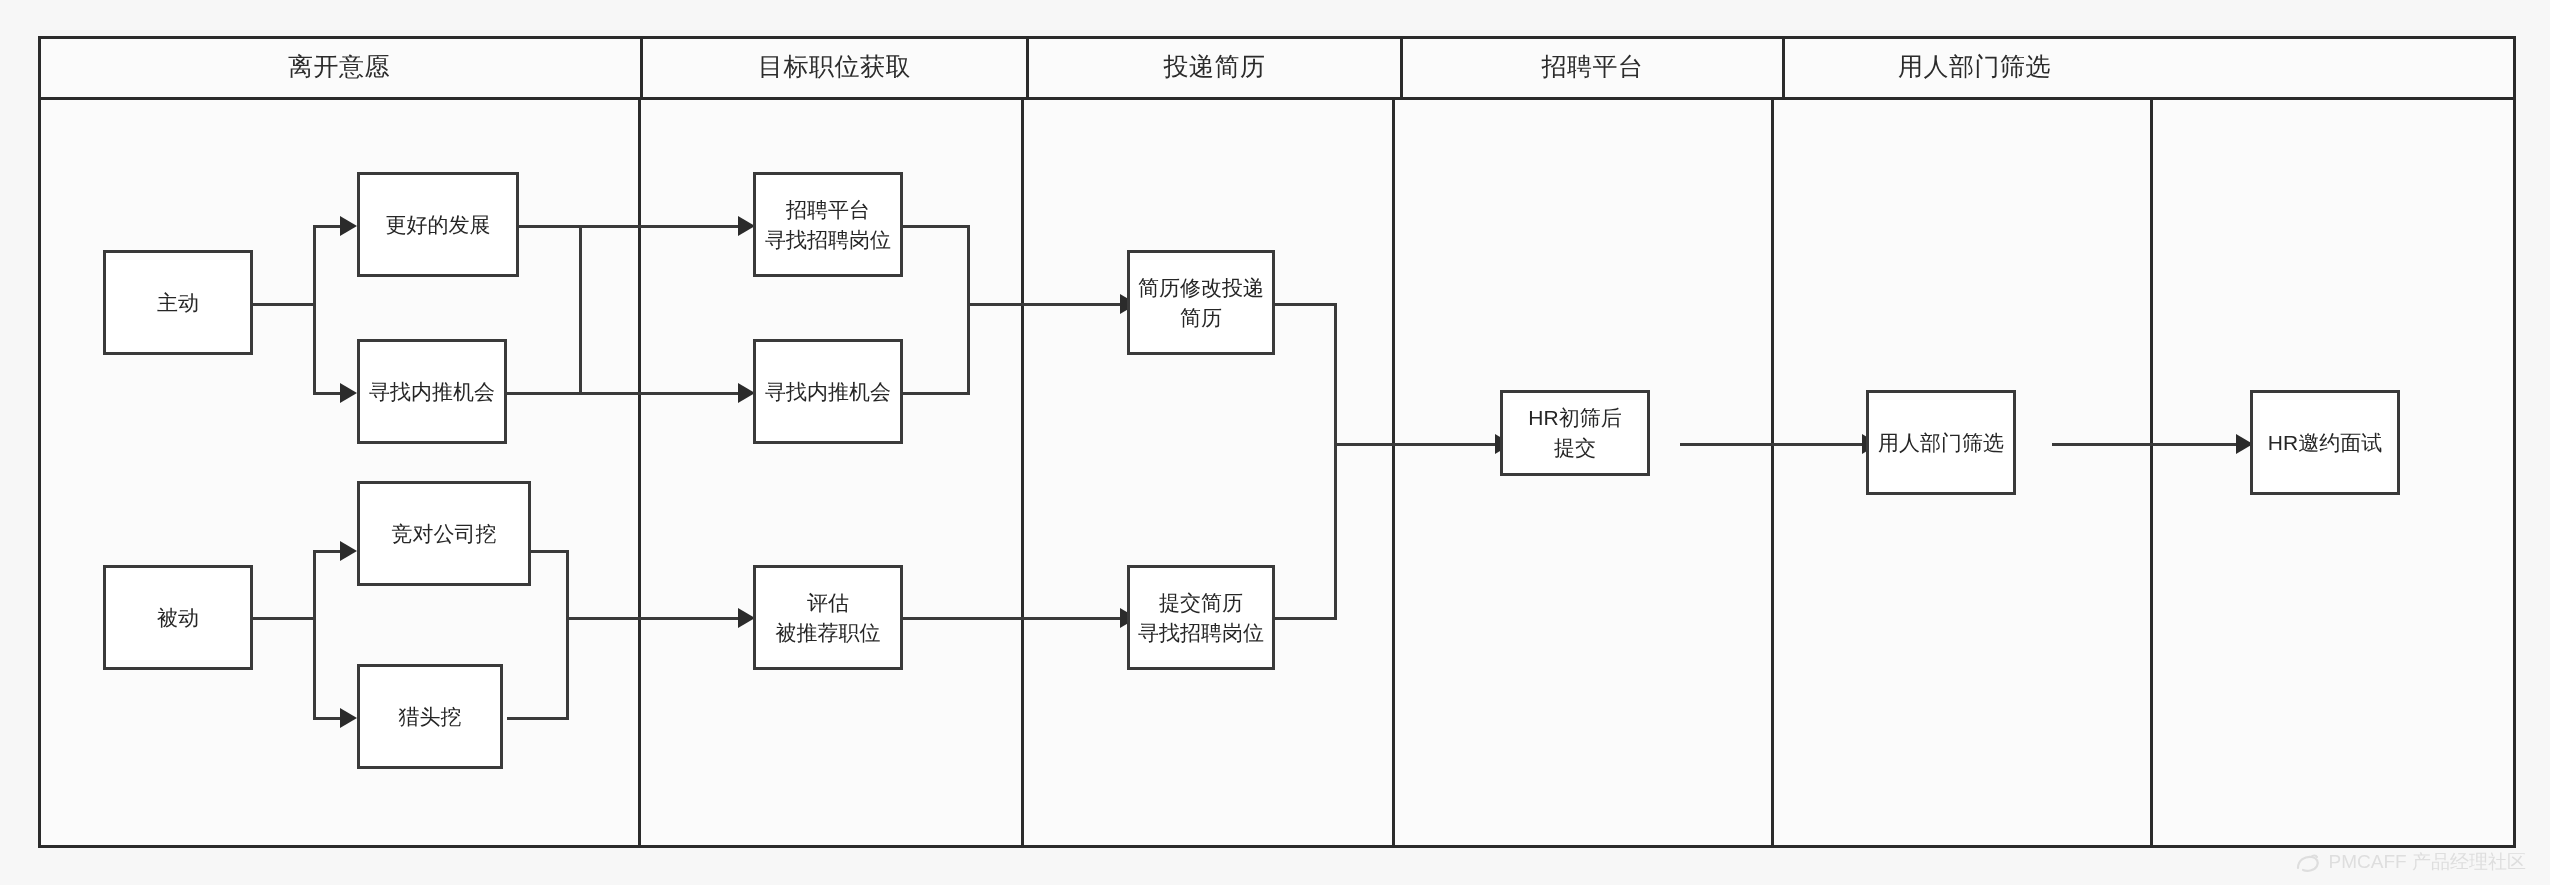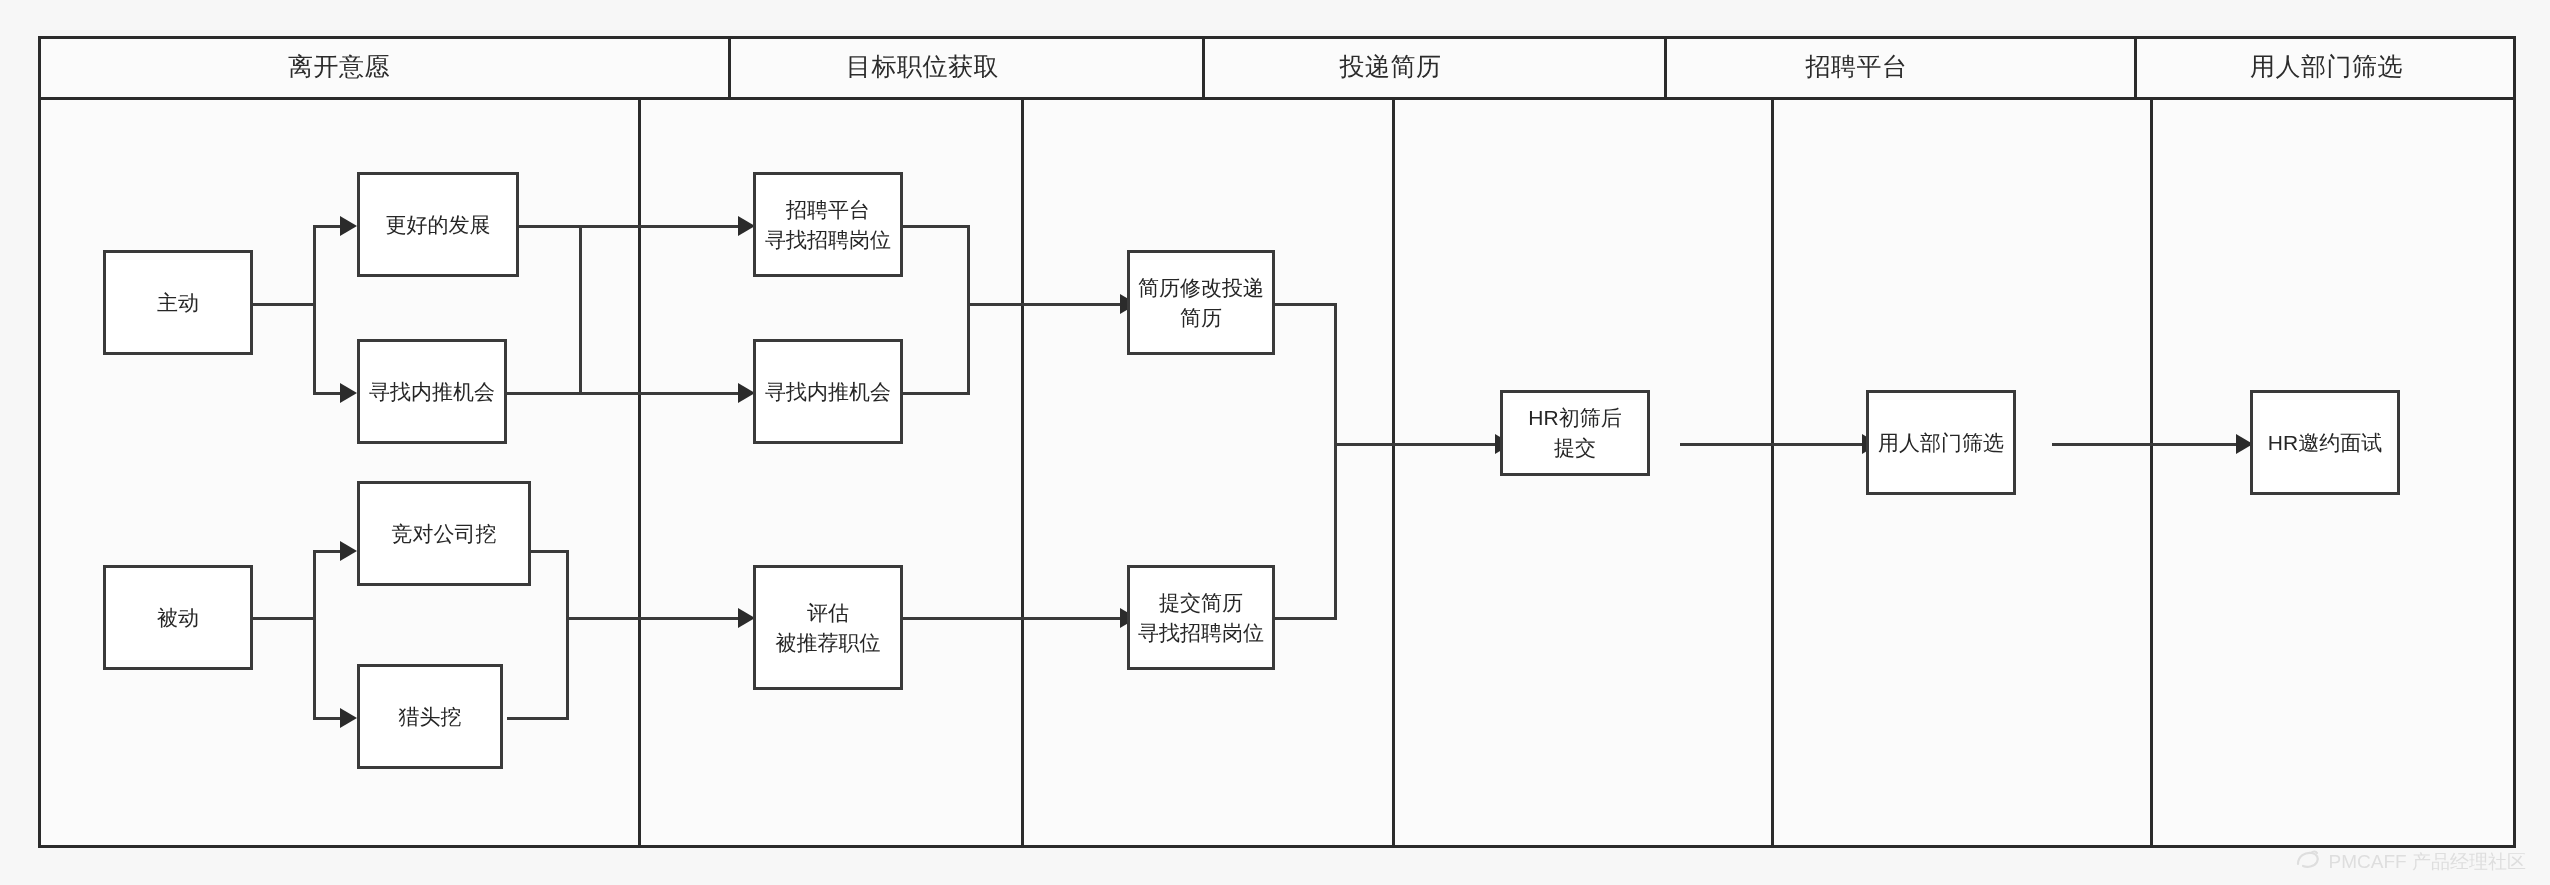--- a/index.html
+++ b/index.html
@@ -30,21 +30,20 @@
   }
   .lane-headers {
     position: absolute;
     left: 38px;
     top: 36px;
     width: 2478px;
     height: 64px;
     display: flex;
     box-sizing: border-box;
     border-bottom: 3px solid #2b2b2b;
-    justify-content: space-between;
   }
   .lane-head {
     display: flex;
     align-items: center;
     justify-content: center;
     box-sizing: border-box;
     font-size: 25px;
     color: #2b2b2b;
     letter-spacing: 0.5px;
   }
@@ -88,21 +87,21 @@
     border-top: 10px solid transparent;
     border-bottom: 10px solid transparent;
     border-left: 17px solid #2b2b2b;
   }
   
   .watermark {
     position: absolute;
     right: 24px;
     bottom: 10px;
     display: flex;
-    align-items: flex-start;
+    align-items: flex-end;
     gap: 8px;
     color: #dedede;
     font-size: 19px;
     user-select: none;
   }
   .watermark svg { display: block; }
 </style>
 </head>
 <body>
 
@@ -183,21 +182,21 @@
 
   <div class="node" style="left:357px; top:481px; width:174px; height:105px">竞对公司挖</div>
 
   <div class="node" style="left:357px; top:664px; width:146px; height:105px">猎头挖</div>
 
   <div class="node" style="left:753px; top:172px; width:150px; height:105px">招聘平台
 寻找招聘岗位</div>
 
   <div class="node" style="left:753px; top:339px; width:150px; height:105px">寻找内推机会</div>
 
-  <div class="node" style="left:753px; top:565px; width:150px; height:125px">评估
+  <div class="node" style="left:753px; top:565px; width:150px; height:105px">评估
 被推荐职位</div>
 
   <div class="node" style="left:1127px; top:250px; width:148px; height:105px">简历修改投递
 简历</div>
 
   <div class="node" style="left:1127px; top:565px; width:148px; height:105px">提交简历
 寻找招聘岗位</div>
 
   <div class="node" style="left:1500px; top:390px; width:150px; height:86px">HR初筛后
 提交</div>

